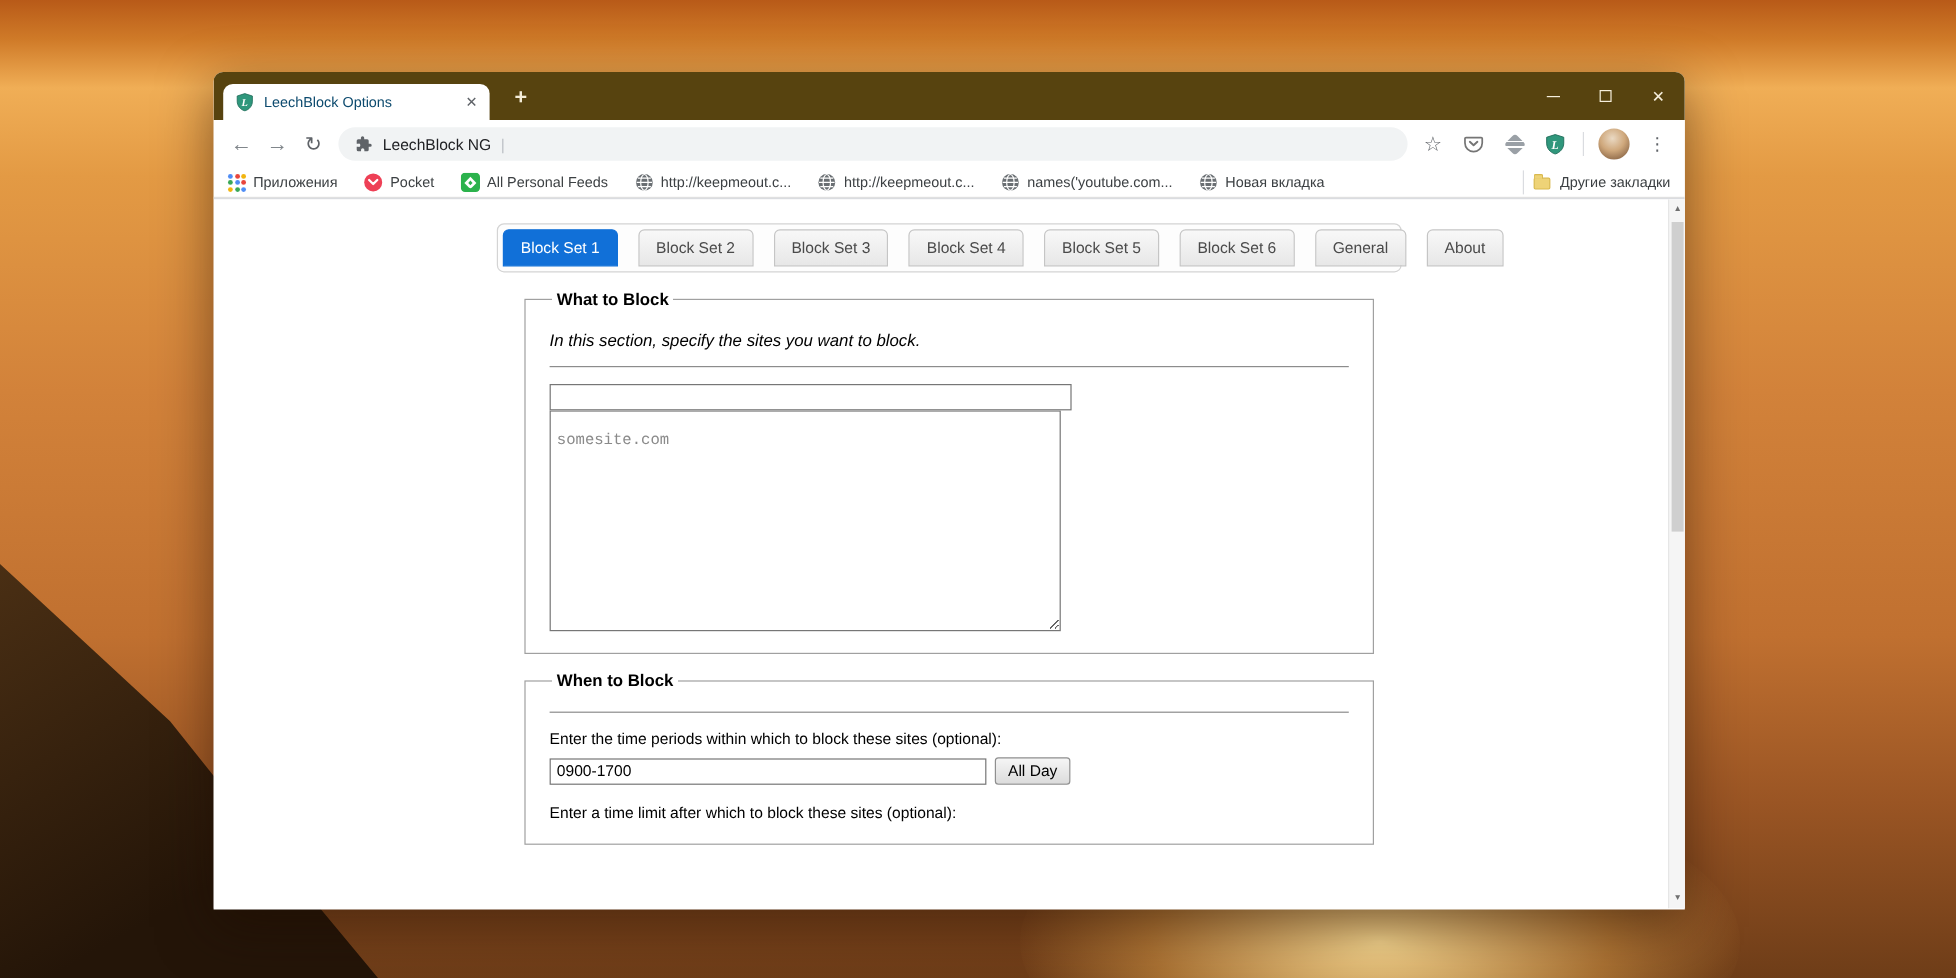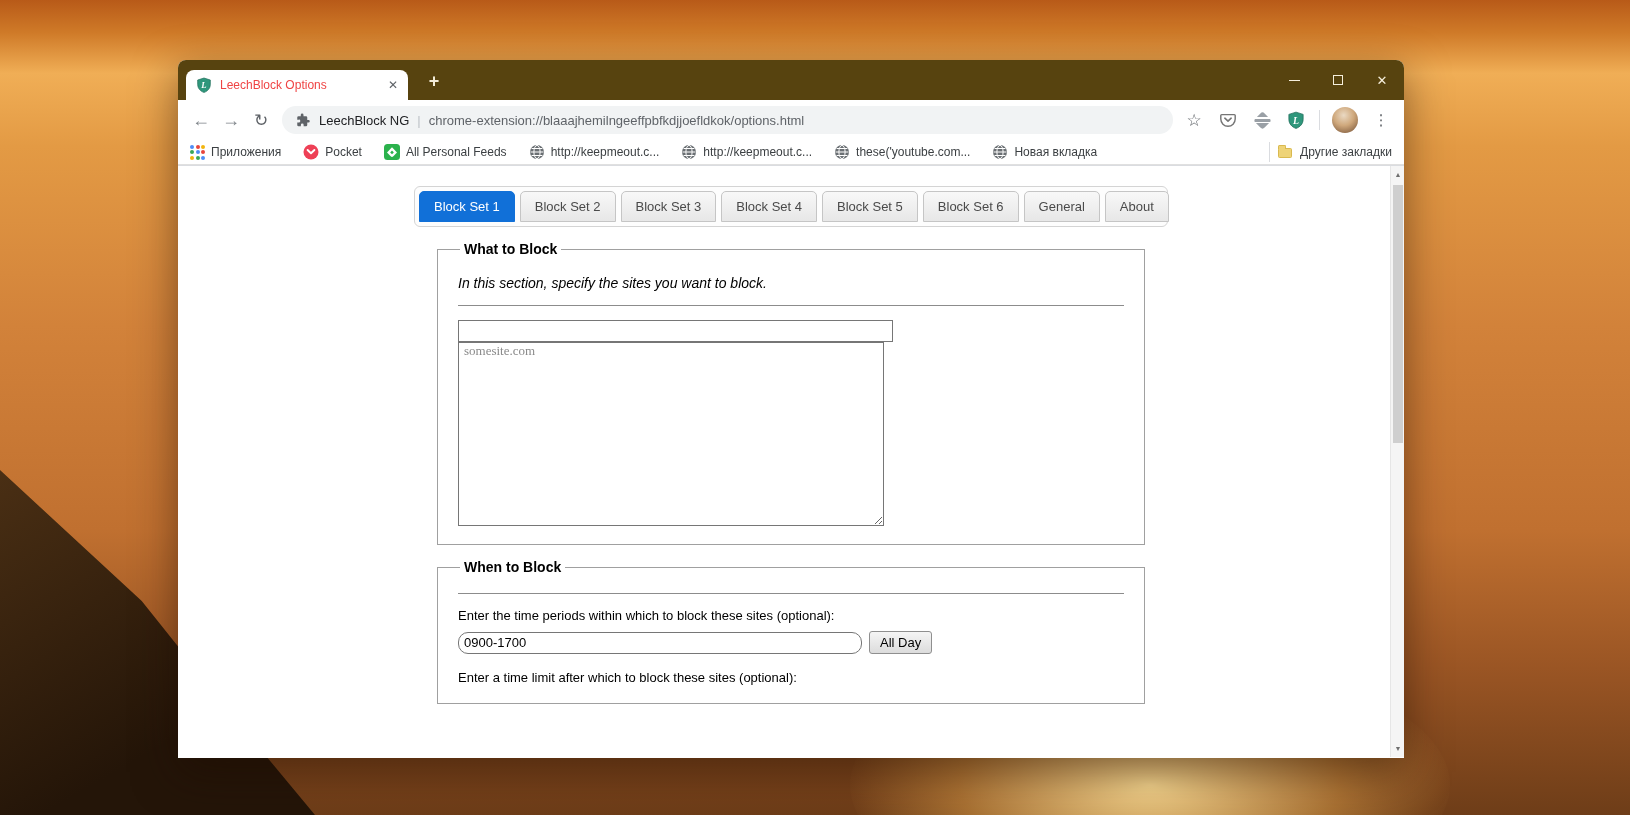--- a/index.html
+++ b/index.html
@@ -18,21 +18,21 @@
     background:radial-gradient(ellipse at center, rgba(255,224,150,.95), rgba(255,190,90,.4) 45%, rgba(255,190,90,0) 72%); }
 
   
   .window { position:absolute; left:178px; top:60px; width:1226px; height:698px;
     border-radius:8px 8px 0 0; overflow:hidden; background:#fff;
     box-shadow:0 14px 44px rgba(30,12,0,.5); }
 
   .titlebar { position:relative; height:40px; background:var(--titlebar); }
   .btab { position:absolute; left:8px; bottom:0; width:222px; height:30px; background:#fff;
     border-radius:8px 8px 0 0; display:flex; align-items:center; padding:0 8px 0 10px; gap:8px; }
-  .btab .title { font-size:12px; color:#ef4444; flex:1; white-space:nowrap; overflow:hidden; }
+  .btab .title { font-size:12px; color:#0c4a6e; flex:1; white-space:nowrap; overflow:hidden; }
   .btab .close { font-size:12px; color:#5f6368; line-height:1; padding:2px; }
   .newtab { position:absolute; left:244px; top:9px; width:24px; height:24px; display:flex; align-items:center;
     justify-content:center; color:#f3ecd8; font-size:18px; font-weight:bold; }
   .win-controls { position:absolute; right:0; top:0; height:40px; display:flex; }
   .win-btn { width:44px; height:40px; display:flex; align-items:center; justify-content:center; color:#f6efdc; }
   .glyph-min { display:block; width:11px; border-top:1.6px solid #f6efdc; }
   .glyph-max { display:block; width:10px; height:10px; border:1.4px solid #f6efdc; }
   .glyph-x   { font-size:13px; }
 
   
@@ -65,35 +65,35 @@
   .folder { position:relative; width:14px; height:10px; background:var(--folder); border:1px solid #d9b94f;
     border-radius:1.5px; margin-top:2px; }
   .folder:before { content:""; position:absolute; left:-1px; top:-4px; width:6px; height:3px;
     background:var(--folder); border:1px solid #d9b94f; border-bottom:none; border-radius:1.5px 1.5px 0 0; }
   .ico16 { width:16px; height:16px; display:flex; }
 
   
   .page { position:relative; height:592px; background:#fff; border-top:1px solid #dadce0;
     overflow:hidden; font-size:13px; color:#000; }
   .content { width:754px; margin:0 auto; }
-  .tabs-header { display:flex; gap:5px; margin-top:20px; padding:4px; border:1px solid #d4d4d4;
+  .tabs-header { display:flex; gap:17px; margin-top:20px; padding:4px; border:1px solid #d4d4d4;
     border-radius:6px; background:#fdfdfd; }
   .ptab { padding:7px 14px; font-size:13px; color:#4a4a4a; border:1px solid #c5c5c5;
     border-radius:5px 5px 0 0; background:linear-gradient(#f8f8f8,#e7e7e7); white-space:nowrap; }
   .ptab.active { background:var(--accent); border-color:var(--accent); color:#fff; }
 
   fieldset { width:708px; margin:14px auto 0; border:1px solid #a0a0a0; padding:4px 20px 18px; }
   legend { font-weight:bold; font-size:14px; padding:0 4px; margin-left:2px; }
   .desc { font-style:italic; font-size:14px; margin:14px 0; }
   fieldset hr { border:none; border-top:1px solid #8c8c8c; margin:14px 0; }
   .flabel { display:block; font-size:13px; margin:14px 0 8px; }
   .txt { width:435px; height:22px; border:1px solid #767676; padding:1px 5px; font-size:13px;
     font-family:"Liberation Sans",sans-serif; background:#fff; }
-  textarea.domains { width:426px; height:184px; border:1px solid #767676; padding:0 5px;
-    font-size:13px; font-family:Liberation Serif, serif; resize:both; display:block; }
+  textarea.domains { width:426px; height:184px; border:1px solid #767676; padding:16px 5px;
+    font-size:13px; font-family:Liberation Mono, monospace; resize:both; display:block; }
   ::placeholder { color:#8a8a8a; opacity:1; }
   .time-row { display:flex; align-items:center; }
   .allday { margin-left:7px; padding:3px 10px; font-size:13px; color:#000;
     border:1px solid #8f8f8f; border-radius:3px; background:linear-gradient(#f5f5f5,#dcdcdc); }
   .cut-label { margin:16px 0 0; }
 
   
   .pscroll { position:absolute; right:0; top:0; bottom:0; width:14px; background:#f5f5f5;
     border-left:1px solid #e6e6e6; }
   .pscroll .arr { position:absolute; left:0; width:14px; height:15px; display:flex; align-items:center;
@@ -137,21 +137,20 @@
   <div class="navbar">
     <div class="nav-ico">←</div>
     <div class="nav-ico">→</div>
     <div class="nav-ico reload">↻</div>
     <div class="omnibox">
       <svg width="15" height="15" viewBox="0 0 24 24" fill="#5f6368">
         <path d="M20 11h-2V7a2 2 0 0 0-2-2h-4V3a2.2 2.2 0 1 0-4.4 0V5H4a2 2 0 0 0-2 2v3.8h2A2.2 2.2 0 1 1 4 15H2V19a2 2 0 0 0 2 2h3.8v-2a2.2 2.2 0 1 1 4.4 0v2H16a2 2 0 0 0 2-2v-4h2a2 2 0 1 0 0-4z"></path>
       </svg>
       <span class="extname">LeechBlock NG</span>
       <span class="sep">|</span>
-      <span class="url">chrome-extension://blaaajhemilngeeffpbfkdjjoefldkok/options.html</span>
     </div>
     <div class="right-icons">
       <div class="ti star">☆</div>
       <div class="ti">
         <svg width="18" height="18" viewBox="0 0 20 20">
             <path d="M3 4 h14 a1 1 0 0 1 1 1 v4 a8 8 0 0 1 -16 0 v-4 a1 1 0 0 1 1-1 z" fill="none" stroke="#757575" stroke-width="1.6"></path>
             <polyline points="6.5,8 10,11.2 13.5,8" fill="none" stroke="#757575" stroke-width="1.8" stroke-linecap="round" stroke-linejoin="round"></polyline>
           </svg>
       </div>
       <div class="ti">
@@ -225,21 +224,21 @@
           <span>http://keepmeout.c...</span>
         </div>
         <div class="bm">
           <span class="ico16">
             <svg width="16" height="16" viewBox="0 0 16 16">
               <circle cx="8" cy="8" r="7" fill="#6a6f73"></circle>
               <path d="M1.5 8 h13 M2.6 4.5 h10.8 M2.6 11.5 h10.8" stroke="#fff" stroke-width="1"></path>
               <ellipse cx="8" cy="8" rx="3.1" ry="6.6" fill="none" stroke="#fff" stroke-width="1"></ellipse>
             </svg>
           </span>
-          <span>these('youtube.com...</span>
+          <span>names('youtube.com...</span>
         </div>
         <div class="bm">
           <span class="ico16">
             <svg width="16" height="16" viewBox="0 0 16 16">
               <circle cx="8" cy="8" r="7" fill="#6a6f73"></circle>
               <path d="M1.5 8 h13 M2.6 4.5 h10.8 M2.6 11.5 h10.8" stroke="#fff" stroke-width="1"></path>
               <ellipse cx="8" cy="8" rx="3.1" ry="6.6" fill="none" stroke="#fff" stroke-width="1"></ellipse>
             </svg>
           </span>
           <span>Новая вкладка</span>
@@ -271,21 +270,21 @@
         <hr>
         <input type="text" class="txt" value="" style="">
         <textarea class="domains" placeholder="somesite.com" style=""></textarea>
       </fieldset>
 
       <fieldset>
         <legend>When to Block</legend>
         <hr>
         <label class="flabel">Enter the time periods within which to block these sites (optional):</label>
         <div class="time-row">
-          <input type="text" class="txt" style="width: 404px; border-radius: 10px;" value="0900-1700">
+          <input type="text" class="txt" style="width: 364px;" value="0900-1700">
           <button class="allday">All Day</button>
         </div>
         <label class="flabel cut-label">Enter a time limit after which to block these sites (optional):</label>
       </fieldset>
     </div>
 
     <div class="pscroll">
       <div class="arr up">▲</div>
       <div class="thumb"></div>
       <div class="arr down">▼</div>

